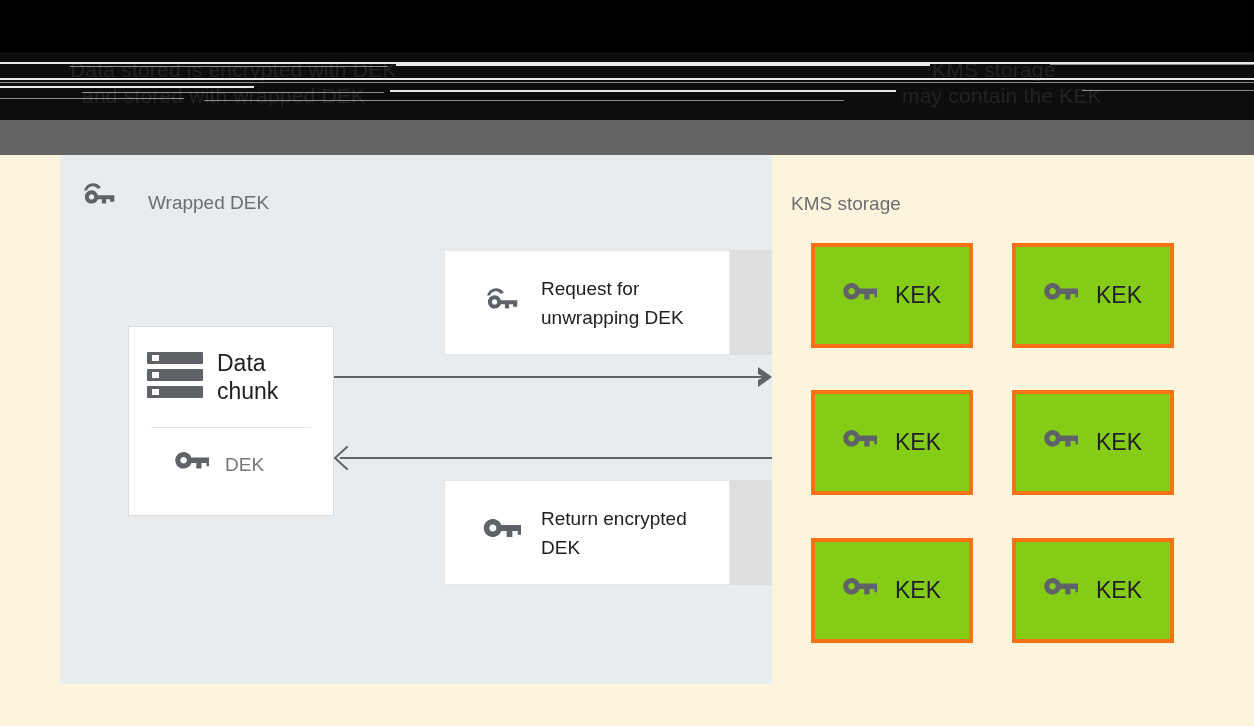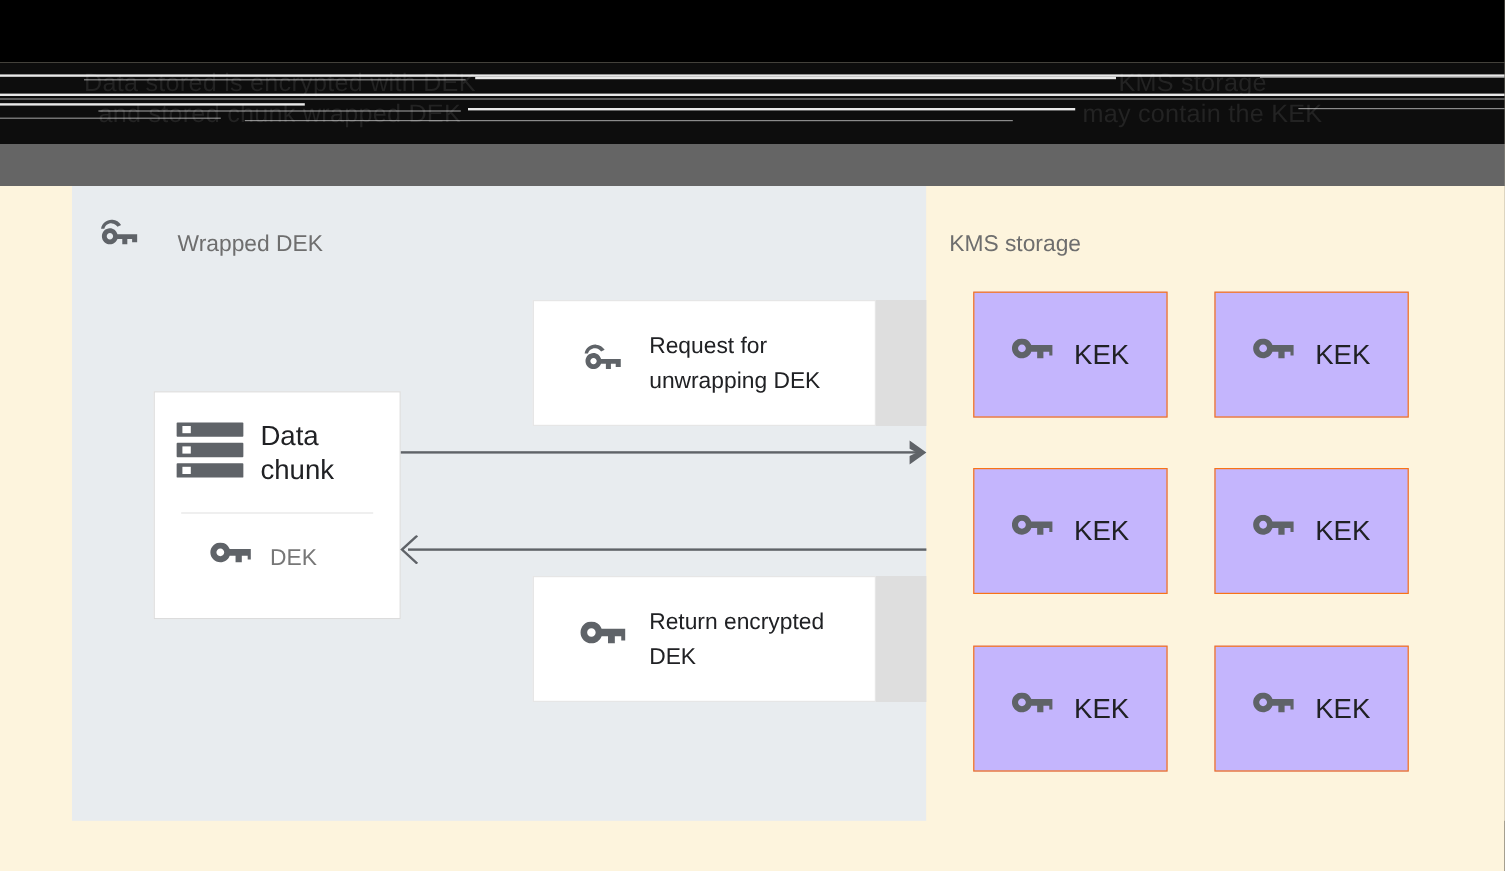--- a/index.html
+++ b/index.html
@@ -175,22 +175,22 @@
   .arrow-head-left {
     position: absolute;
     left: 333px; top: 446px;
     width: 16px; height: 24px;
     color: #5f6368;
   }
 
   
   .kek-card {
     position: absolute;
-    background: #c4b5fd;
-    border: 1px solid #f97316;
+    background: #84cc16;
+    border: 4px solid #f97316;
     display: flex;
     align-items: center;
     justify-content: center;
     gap: 18px;
   }
   .kek-label {
     color: #202124;
     font-size: 23px;
     line-height: 27px;
   }
@@ -202,21 +202,21 @@
 </style>
 </head>
 <body>
 
 <div id="page">
 
   <div class="top-black"></div>
 
   <div class="top-caption-band">
     <div class="caption-line caption-left-1">Data stored is encrypted with DEK</div>
-    <div class="caption-line caption-left-2">and stored chunk wrapped DEK</div>
+    <div class="caption-line caption-left-2">and stored with wrapped DEK</div>
     <div class="caption-line caption-right-1">KMS storage</div>
     <div class="caption-line caption-right-2">may contain the KEK</div>
 
     <div class="scan" style="left:0px;   top:10px; width:1254px;"></div>
     <div class="scan thin" style="left:70px;  top:14px; width:318px;"></div>
     <div class="scan" style="left:396px; top:12px; width:534px;"></div>
     <div class="scan thin" style="left:1050px;top:12px; width:204px;"></div>
     <div class="scan" style="left:0px;   top:26px; width:1254px;"></div>
     <div class="scan thin" style="left:0px;   top:30px; width:1254px;"></div>
     <div class="scan" style="left:0px;   top:34px; width:254px;"></div>

